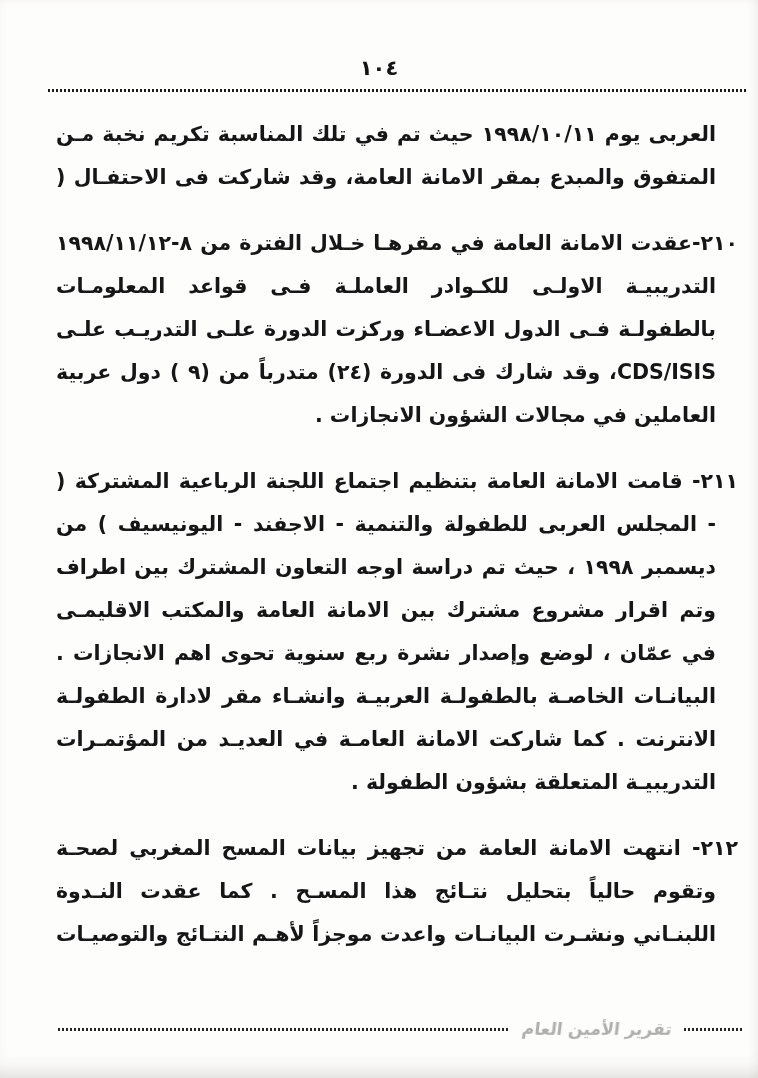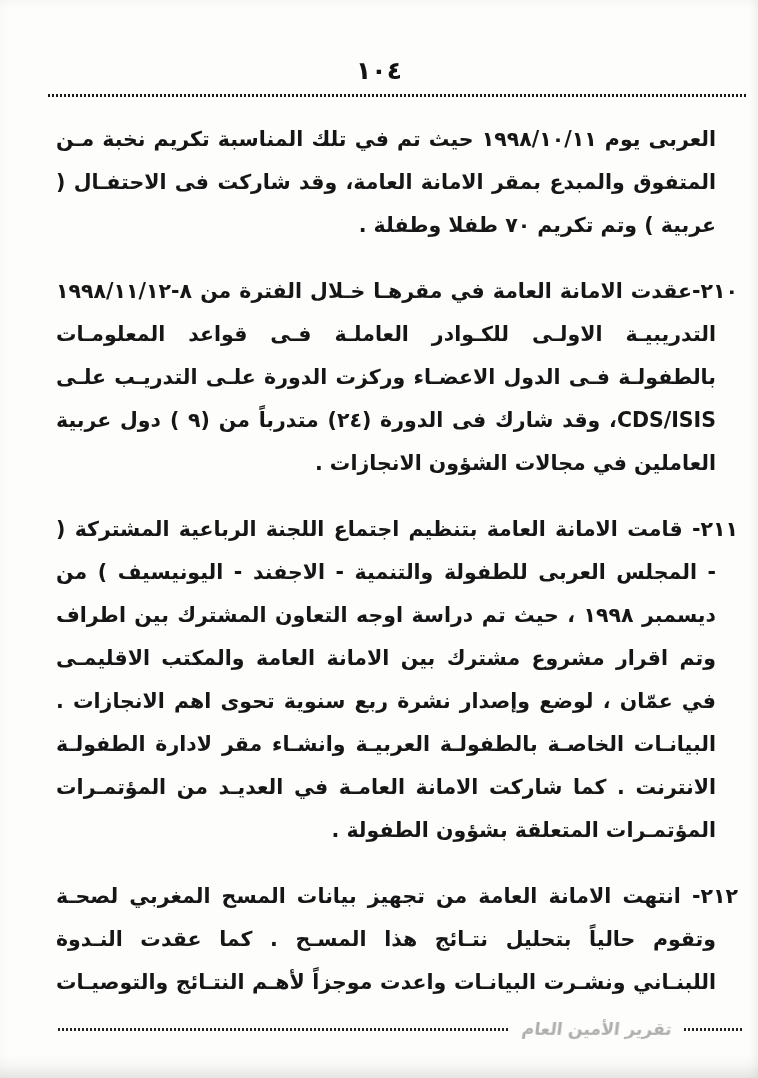--- a/index.html
+++ b/index.html
@@ -9,21 +9,21 @@
     background: #fdfdfc;
     font-family: "DejaVu Sans", sans-serif;
     overflow: hidden;
     box-shadow: inset 0 -16px 20px -12px rgba(60,55,45,.18),
                 inset -8px 0 14px -10px rgba(60,55,45,.10),
                 inset 0 10px 14px -12px rgba(60,55,45,.06);
   }
   .page-number {
     padding-top: 56px;
     text-align: center;
-    font-size: 25px;
+    font-size: 21px;
     font-weight: bold;
     letter-spacing: 3px;
     color: #131313;
   }
   .dotted-rule {
     height: 3px;
     background: repeating-linear-gradient(90deg, #1a1a1a 0 2px, rgba(0,0,0,0) 2px 4px);
   }
   .top-rule { margin: 9px 12px 0 48px; }
   .content { margin: 21px 20px 0 56px; }
@@ -71,40 +71,39 @@
 <body>
 
 <div class="page-number">١٠٤</div>
 <div class="dotted-rule top-rule"></div>
 
 <div class="content">
 
   <div class="para">
     <div class="line">العربى يوم ١٩٩٨/١٠/١١ حيث تم في تلك المناسبة تكريم نخبة مـن النـشء</div>
     <div class="line">المتفوق والمبدع بمقر الامانة العامة، وقد شاركت فى الاحتفـال ( ١٨ دولـة</div>
-    <div class="line last">عربية ) وتم تكريم ٧٠ طفلا وطفلة .</div>
   </div>
 
   <div class="para">
     <div class="line num">٢١٠-عقدت الامانة العامة في مقرهـا خـلال الفترة من ٨-١٩٩٨/١١/١٢ الدورة</div>
     <div class="line">التدريبيـة الاولـى للكـوادر العاملـة فـى قواعد المعلومـات والبيانـات المتعلقـة</div>
     <div class="line">بالطفولـة فـى الدول الاعضـاء وركزت الدورة علـى التدريـب علـى نظـام</div>
     <div class="line">CDS/ISIS، وقد شارك فى الدورة (٢٤) متدرباً من (٩ ) دول عربية من</div>
     <div class="line last">العاملين في مجالات الشؤون الانجازات .</div>
   </div>
 
   <div class="para">
     <div class="line num">٢١١- قامت الامانة العامة بتنظيم اجتماع اللجنة الرباعية المشتركة ( الامانة العامـة</div>
     <div class="line">- المجلس العربى للطفولة والتنمية - الاجفند - اليونيسيف ) من ٢٢-٢٣</div>
     <div class="line">ديسمبر ١٩٩٨ ، حيث تم دراسة اوجه التعاون المشترك بين اطراف اللجنـة</div>
     <div class="line">وتم اقرار مشروع مشترك بين الامانة العامة والمكتب الاقليمـى لليونيسـيف</div>
     <div class="line">في عمّان ، لوضع وإصدار نشرة ربع سنوية تحوى اهم الانجازات . واحداث</div>
     <div class="line">البيانـات الخاصـة بالطفولـة العربيـة وانشـاء مقر لادارة الطفولـة علـى شـبكة</div>
     <div class="line">الانترنت . كما شاركت الامانة العامـة في العديـد من المؤتمـرات والنـدوات</div>
-    <div class="line last">المؤتمـرات المتعلقة بشؤون الطفولة .</div>
+    <div class="line last">التدريبيـة المتعلقة بشؤون الطفولة .</div>
   </div>
 
   <div class="para">
     <div class="line num">٢١٢- انتهت الامانة العامة من تجهيز بيانات المسح المغربي لصحـة الام والطفل،</div>
     <div class="line">وتقوم حالياً بتحليل نتـائج هذا المسـح . كما عقدت النـدوة القُطْريـة للمسـح</div>
     <div class="line">اللبنـاني ونشـرت البيانـات واعدت موجزاً لأهـم النتـائج والتوصيـات التـي</div>
   </div>
 
 </div>
 

